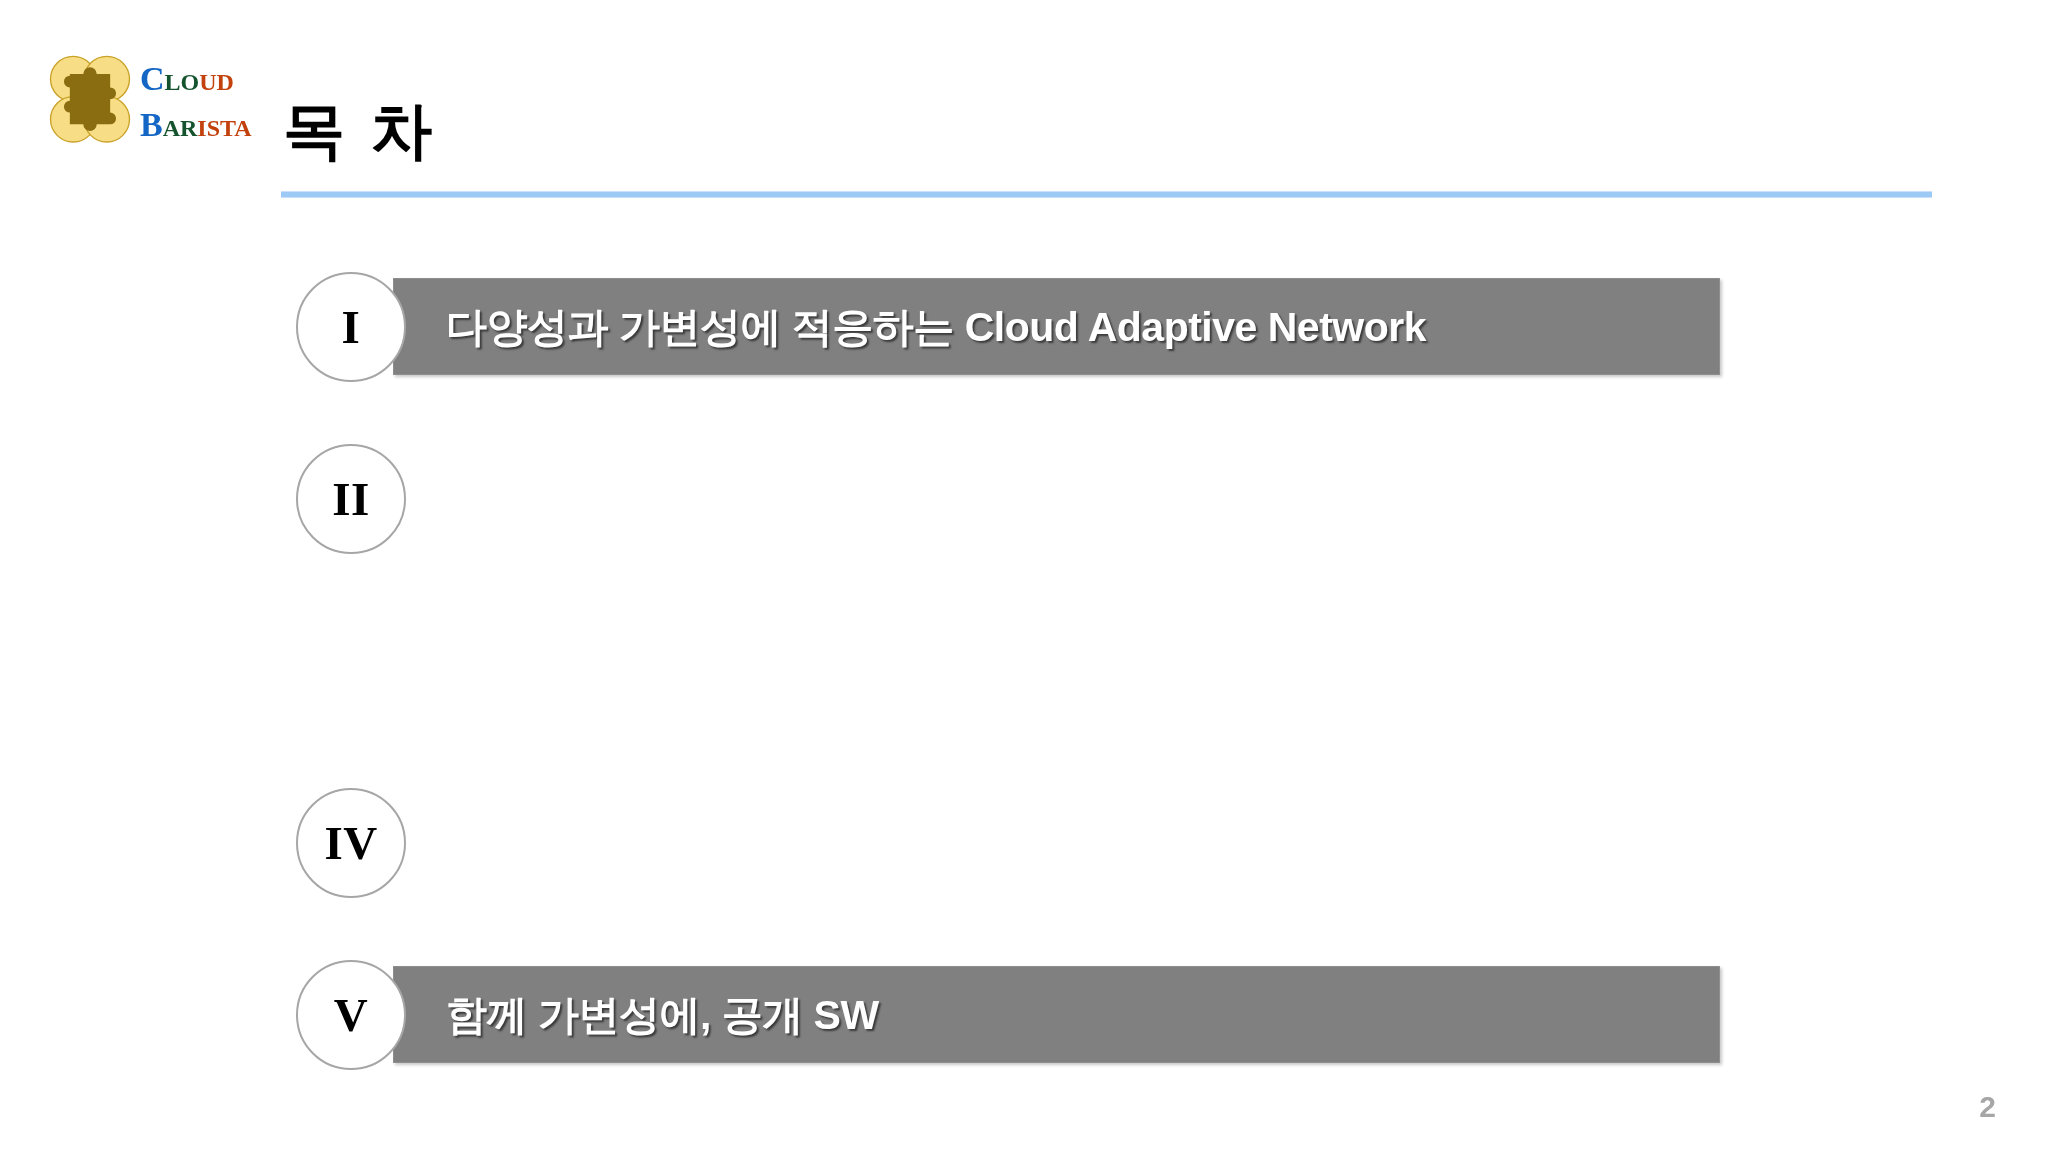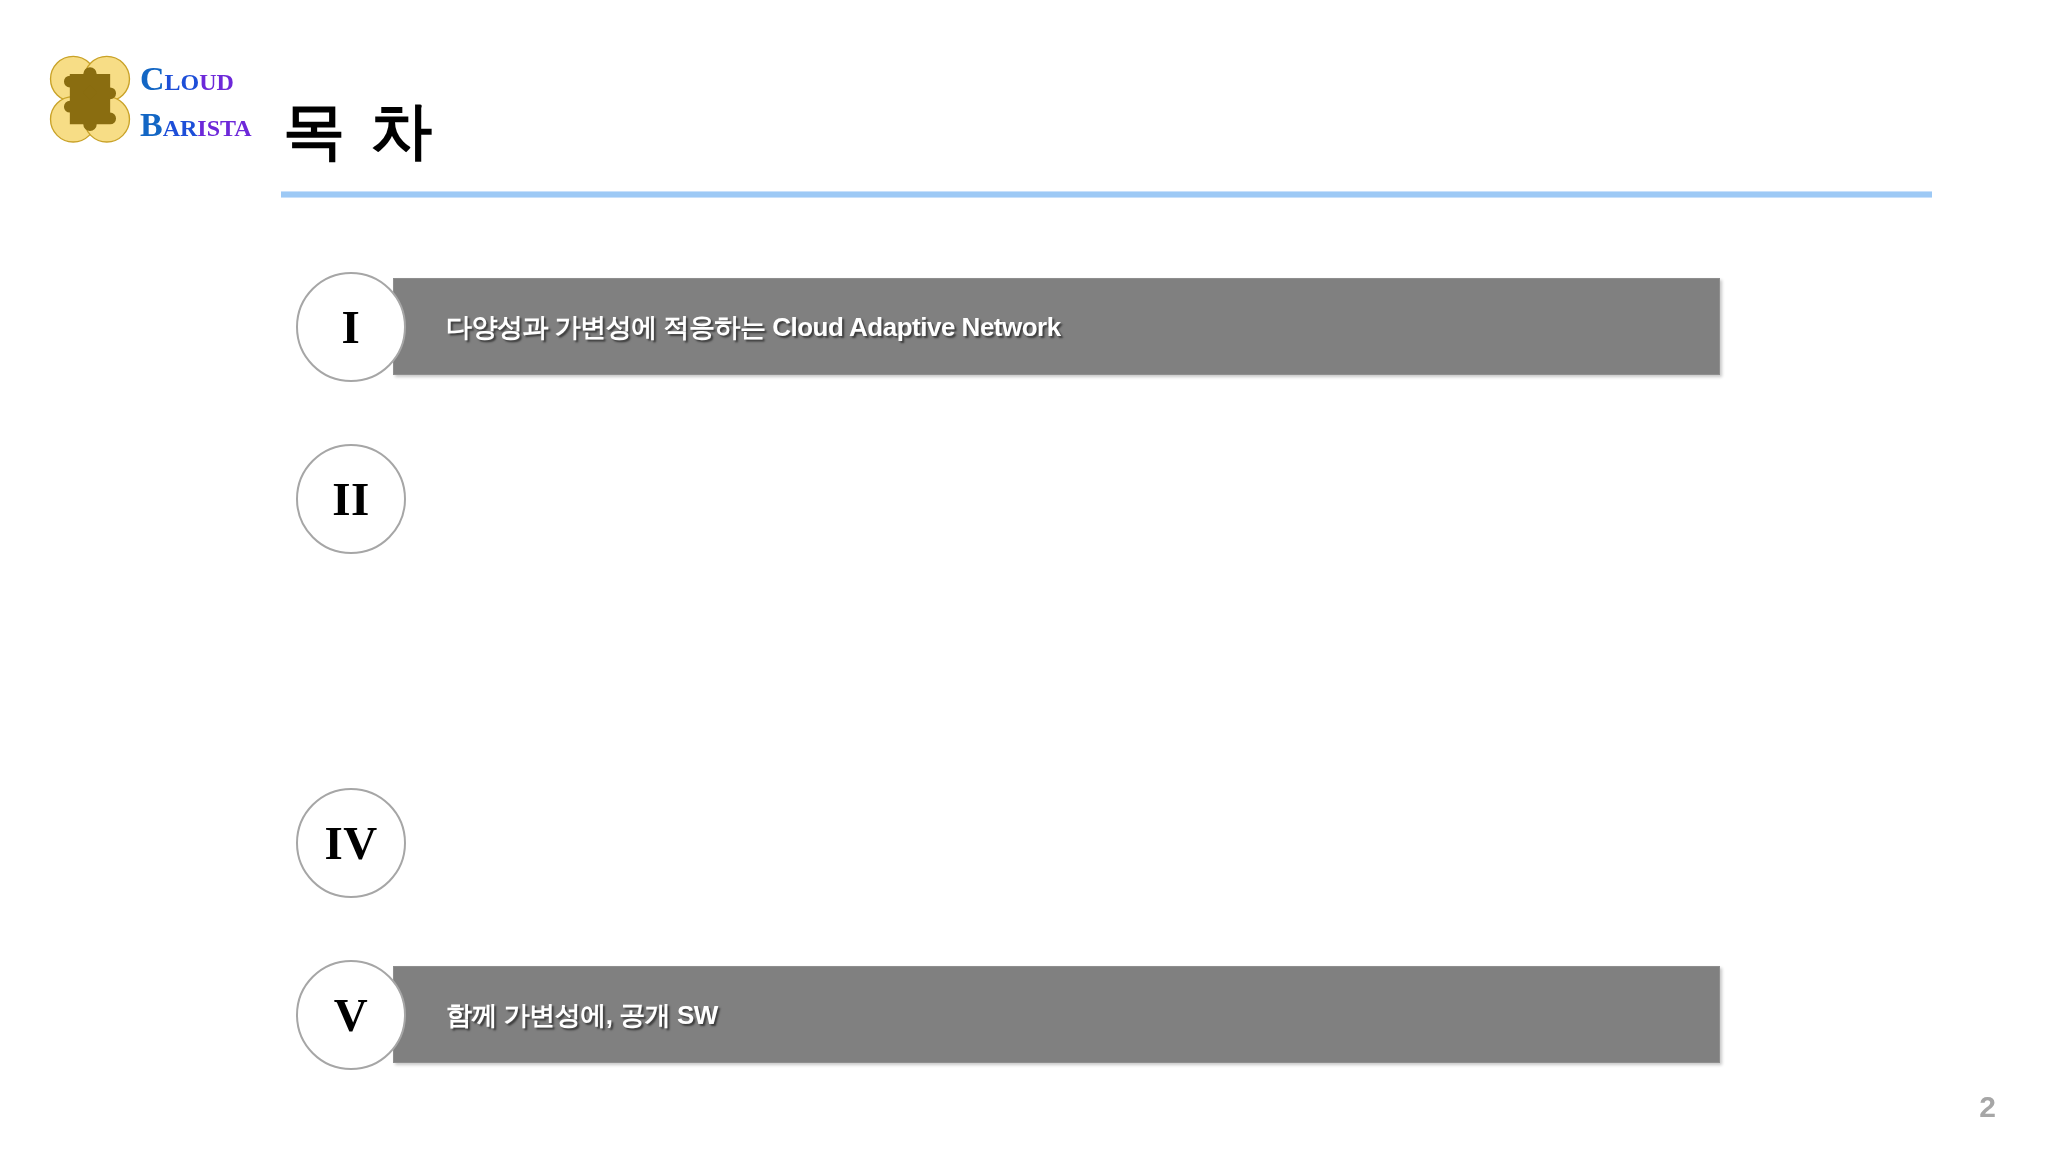--- a/index.html
+++ b/index.html
@@ -68,27 +68,27 @@
     font-family: "Liberation Serif", serif;
     font-weight: 700;
     font-size: 34px;
     color: #1366c4;
     letter-spacing: 0px;
   }
   .sc-blue {
     font-family: "Liberation Serif", serif;
     font-weight: 700;
     font-size: 24px;
-    color: #1d4ed8;
+    color: #14532d;
   }
   .sc-dark {
     font-family: "Liberation Serif", serif;
     font-weight: 700;
     font-size: 24px;
-    color: #6d28d9;
+    color: #c2410c;
   }
 
   .page-title {
     position: absolute;
     left: 283px;
     top: 62px;
     font-size: 62px;
     font-weight: 700;
     color: #000000;
     letter-spacing: 4px;
@@ -140,21 +140,21 @@
     border: 1px solid #8e8e8e;
     box-sizing: border-box;
     box-shadow: 2px 2px 3px rgba(0,0,0,0.22);
   }
 
   .toc-bar-label {
     position: absolute;
     left: 52px;
     top: 50%;
     transform: translateY(-50%);
-    font-size: 26px;
+    font-size: 41px;
     font-weight: 700;
     color: #ffffff;
     white-space: nowrap;
     text-shadow: 2px 2px 2px rgba(0,0,0,0.55);
     letter-spacing: -0.5px;
   }
 
   .toc-badge {
     position: absolute;
     left: 0;

